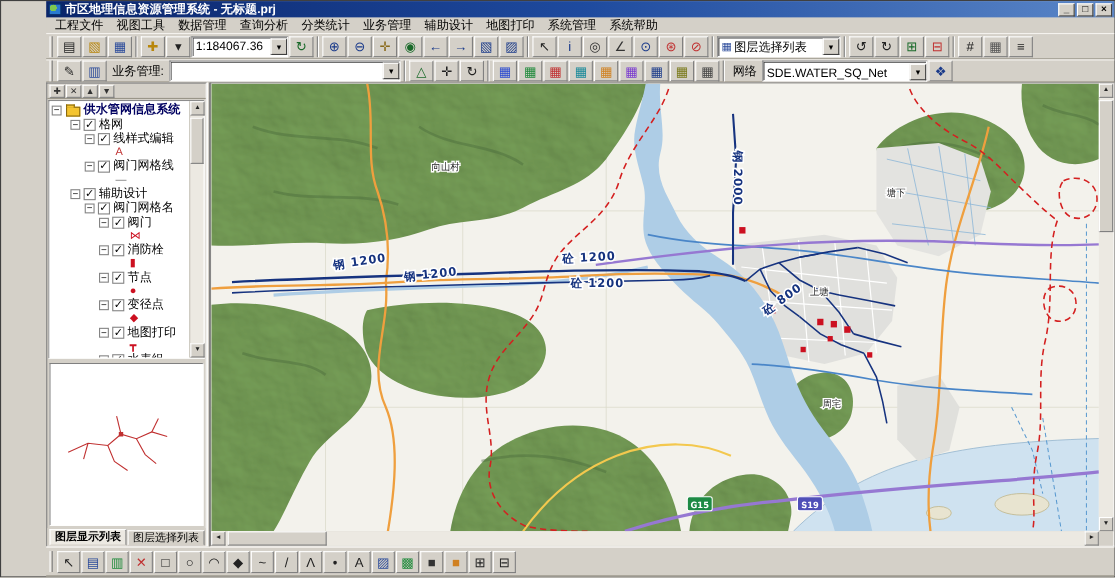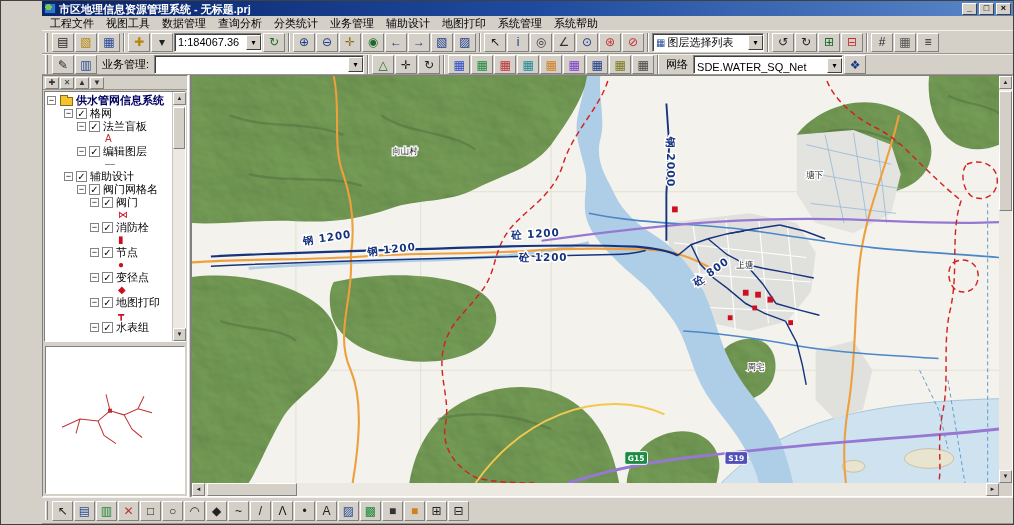--- a/index.html
+++ b/index.html
@@ -198,27 +198,27 @@
               <span class="tree-label root-label">供水管网信息系统</span>
             </div>
             <div class="tree-row" style="padding-left: 17px;">
               <span class="expand">−</span>
               <span class="checkbox">✓</span>
               <span class="tree-label">格网</span>
             </div>
             <div class="tree-row" style="padding-left: 30px;">
               <span class="expand">−</span>
               <span class="checkbox">✓</span>
-              <span class="tree-label">法兰盲板</span>
+              <span class="tree-label">线样式编辑</span>
             </div>
             <div class="sym-row" style="color: rgb(192, 48, 48); padding-left: 58px;">A</div>
             <div class="tree-row" style="padding-left: 30px;">
               <span class="expand">−</span>
               <span class="checkbox">✓</span>
-              <span class="tree-label">编辑图层</span>
+              <span class="tree-label">阀门网格线</span>
             </div>
             <div class="sym-row" style="color: rgb(112, 112, 112); padding-left: 58px;">—</div>
             <div class="tree-row" style="padding-left: 17px;">
               <span class="expand">−</span>
               <span class="checkbox">✓</span>
               <span class="tree-label">辅助设计</span>
             </div>
             <div class="tree-row" style="padding-left: 30px;">
               <span class="expand">−</span>
               <span class="checkbox">✓</span>
@@ -275,20 +275,24 @@
             <path d="M16,78 L34,70 L52,72 L64,62 L78,66 L92,60 L106,64"></path>
             <path d="M52,72 L58,86 L70,94"></path>
             <path d="M64,62 L60,46"></path>
             <path d="M78,66 L86,80 L96,88"></path>
             <path d="M34,70 L30,84"></path>
             <path d="M92,60 L98,48"></path>
           </g>
           <rect x="62" y="60" width="4" height="4" fill="#c03030"></rect>
         </svg>
       </div>
+      <div class="side-tabs">
+          <div class="side-tab active">图层显示列表</div>
+          <div class="side-tab">图层选择列表</div>
+        </div>
     </div>
 
     <div class="splitter"></div>
 
     <div class="map-area">
       <div class="map-row">
         <div class="map-canvas">
           <svg id="mapsvg" viewBox="0 0 854 415" preserveAspectRatio="none">
             <defs>
               <filter id="relief" x="-5%" y="-5%" width="110%" height="110%">

